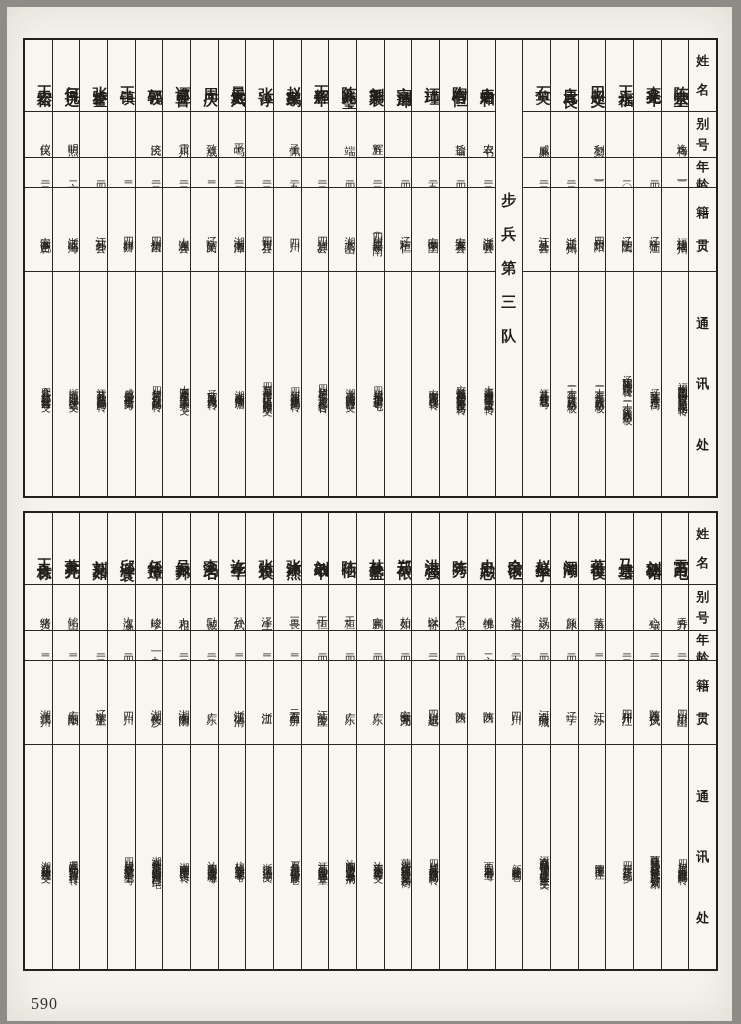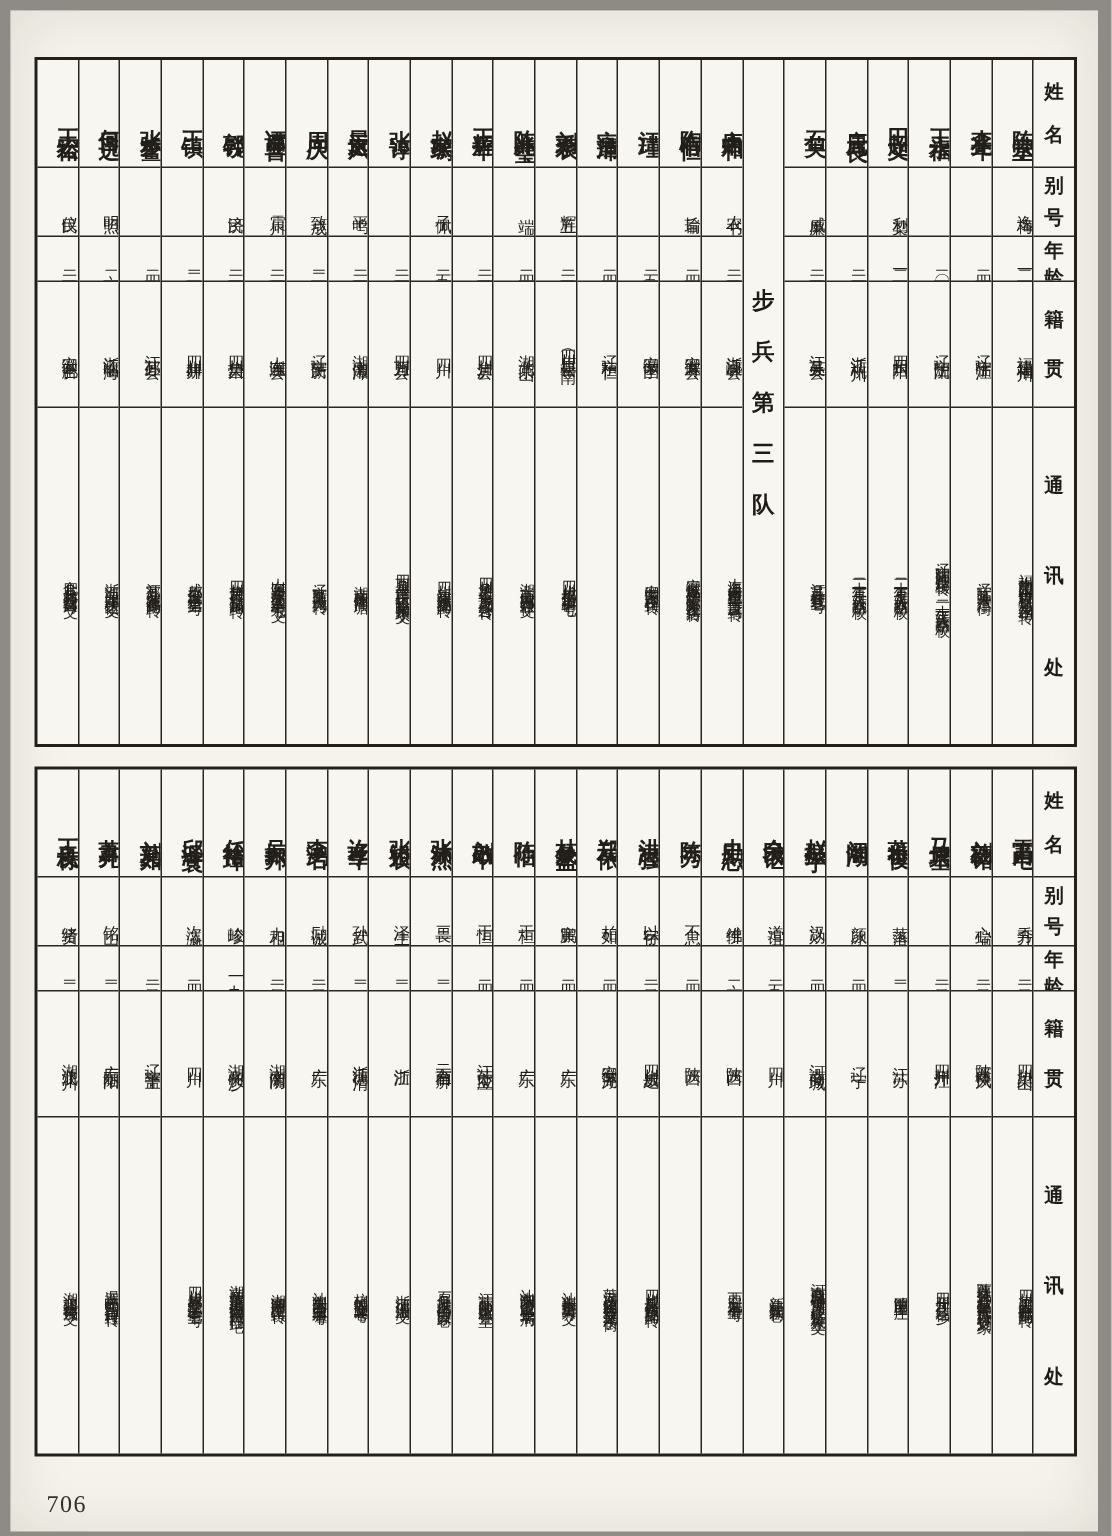--- a/index.html
+++ b/index.html
@@ -447,15 +447,15 @@
       </div>
       <div class="col">
         <div class="cell c-name">王良栋</div>
         <div class="cell c-alias">绪贤</div>
         <div class="cell c-age">二二</div>
         <div class="cell c-origin">湖北汉川</div>
         <div class="cell c-contact">湖北汉川徐福茂号交</div>
       </div>
     </div>
   <div class="footer">
-    <span>706</span>
+    <span>590</span>
   </div>
 </div>
 
 </body></html>

